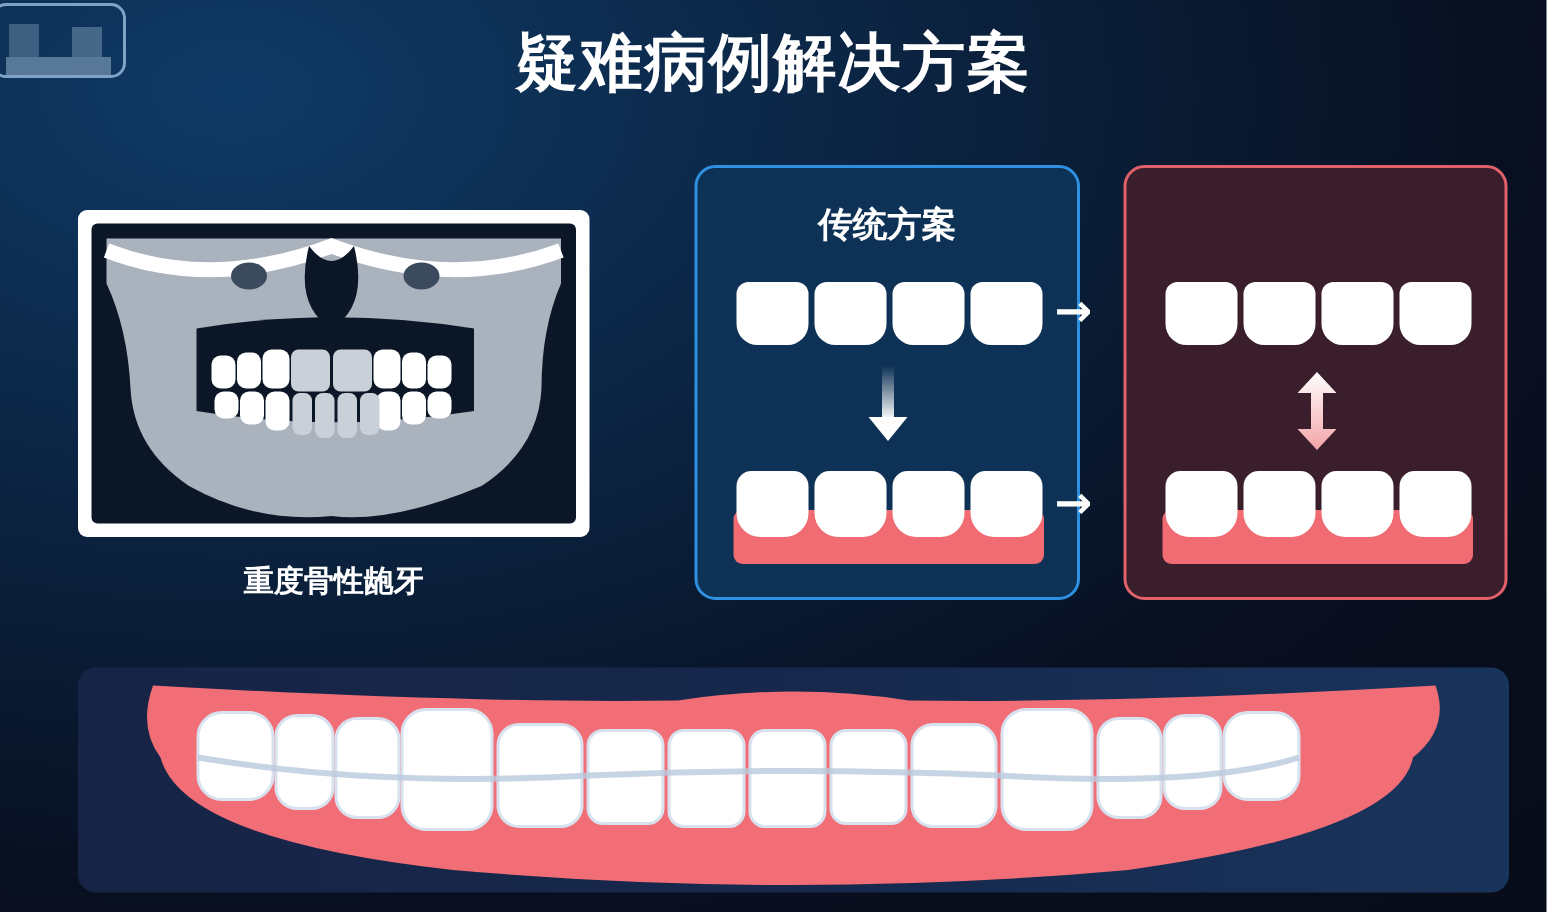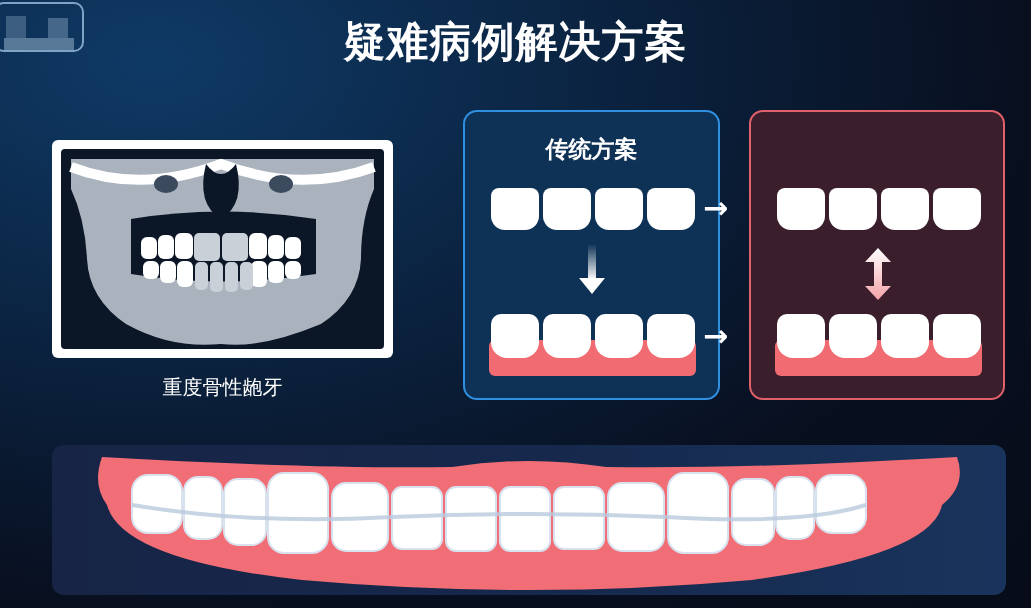--- a/index.html
+++ b/index.html
@@ -21,21 +21,21 @@
   }
   .xray-frame {
     position: absolute; left: 52px; top: 140px; width: 341px; height: 218px;
     background: #fff; border-radius: 6px; padding: 9px;
   }
   .xray-inner {
     width: 100%; height: 100%; background: #0b1626; border-radius: 4px; position: relative; overflow: hidden;
   }
   .xray-label {
     position: absolute; left: 52px; width: 341px; top: 374px; text-align: center;
-    font-size: 20px; font-weight: normal; color: #fff;
+    font-size: 20px; font-weight: bold; color: #fff;
   }
   .panel {
     position: absolute; top: 110px; height: 290px; border-radius: 14px;
   }
   .panel-trad { left: 427px; width: 257px; background: #0e3255; border: 2px solid #2f8fe0; margin-left: 36px; }
   .panel-aurora { left: 749px; width: 256px; background: #3a1e2c; border: 2px solid #e0616a; }
   .panel-title {
     position: absolute; left: 0; right: 0; top: 22px; text-align: center;
     font-size: 23px; font-weight: bold; color: #fff;
   }

